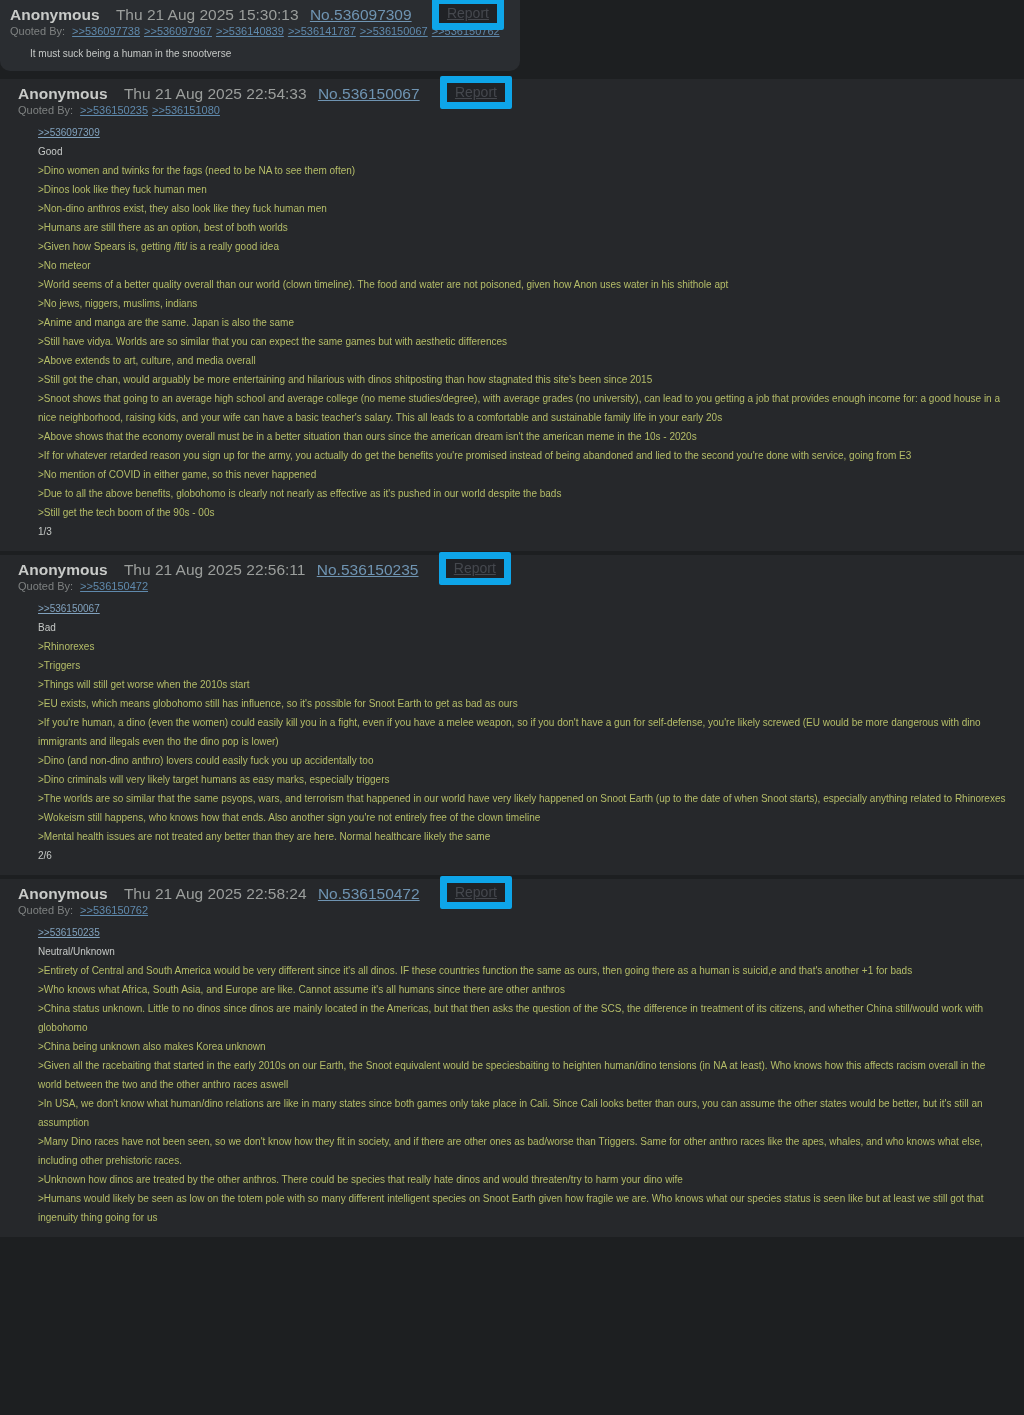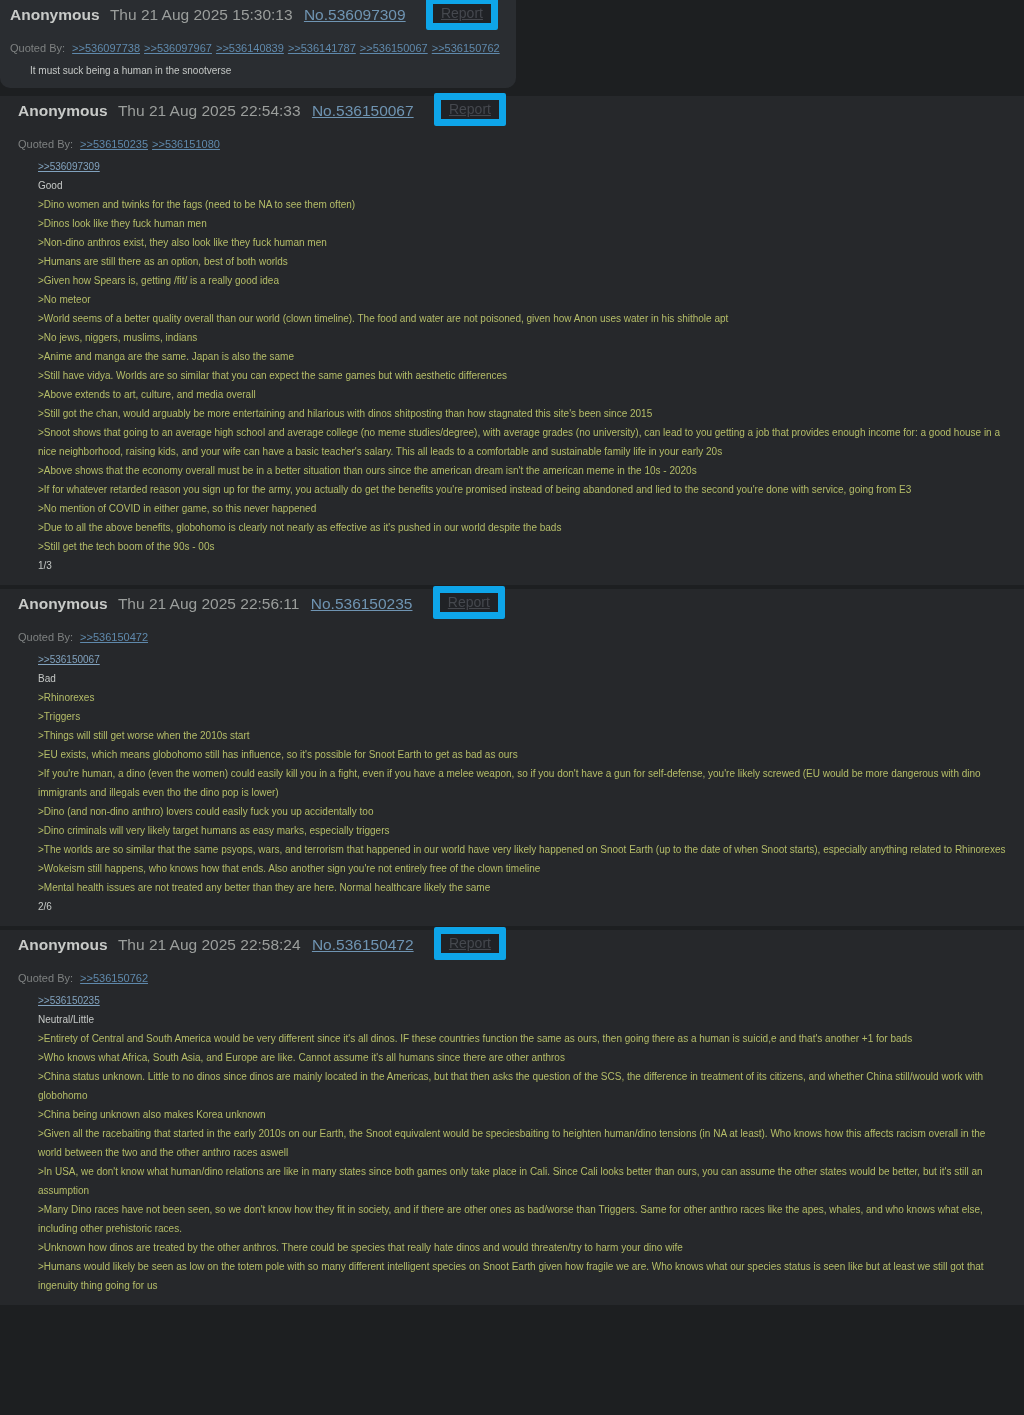--- a/index.html
+++ b/index.html
@@ -17,29 +17,29 @@
   .post.card {
     width:fit-content;
     max-width:560px;
     background:#2a2d31;
     border-radius:0 0 10px 10px;
     padding:6px 16px 8px 10px;
     margin-bottom:8px;
   }
   .post-header { font-size:15.5px; line-height:18px; white-space:nowrap; }
   .name { font-weight:bold; color:#c8cac8;text-align:right; }
-  .datetime { color:#9b9e9c; margin-left:6px; }
+  .datetime { color:#9b9e9c; margin-left:12px; }
   .post-number { color:#6f94b2; text-decoration:underline; margin-left:7px; cursor:pointer; }
   .report-btn {
     font-size:14px; color:#45484e; text-decoration:underline;
     border:7px solid #0ea5e9; background:#202226;
     padding:1px 8px 2px; margin-left:16px; border-radius:2px;
     position:relative; top:-2px; cursor:pointer;
   }
-  .quoted-row { font-size:11px; line-height:13px; margin-top:18px; color:#7e8181; }
+  .quoted-row { font-size:11px; line-height:13px; margin-top:1px; color:#7e8181; }
   .qb-link { color:#5f89ac; text-decoration:underline; margin-left:4px; cursor:pointer; }
   .post-body { margin:6px 0 0 20px; font-size:10px; line-height:19px; color:#c5c8c6; }
   .greentext { color:#b5bd68; }
   .plain { color:#c5c8c6; }
   .quotelink { color:#81a2be; text-decoration:underline; cursor:pointer; }
   a { text-decoration:underline; }
 </style>
 </head>
 <body>
 
@@ -130,21 +130,21 @@
       <span class="datetime">Thu 21 Aug 2025 22:58:24</span>
       <a class="post-number">No.536150472</a>
       <span class="report-btn">Report</span>
     </div>
     <div class="quoted-row">
       <span>Quoted By:</span>
       <span><a class="qb-link">&gt;&gt;536150762</a></span>
     </div>
     <div class="post-body">
         <div><a class="quotelink">&gt;&gt;536150235</a></div>
-        <div class="plain">Neutral/Little</div>
+        <div class="plain">Neutral/Unknown</div>
         <div class="greentext">&gt;Entirety of Central and South America would be very different since it's all dinos. IF these countries function the same as ours, then going there as a human is suicid,e and that's another +1 for bads</div>
         <div class="greentext">&gt;Who knows what Africa, South Asia, and Europe are like. Cannot assume it's all humans since there are other anthros</div>
         <div class="greentext">&gt;China status unknown. Little to no dinos since dinos are mainly located in the Americas, but that then asks the question of the SCS, the difference in treatment of its citizens, and whether China still/would work with globohomo</div>
         <div class="greentext">&gt;China being unknown also makes Korea unknown</div>
         <div class="greentext">&gt;Given all the racebaiting that started in the early 2010s on our Earth, the Snoot equivalent would be speciesbaiting to heighten human/dino tensions (in NA at least). Who knows how this affects racism overall in the world between the two and the other anthro races aswell</div>
         <div class="greentext">&gt;In USA, we don't know what human/dino relations are like in many states since both games only take place in Cali. Since Cali looks better than ours, you can assume the other states would be better, but it's still an assumption</div>
         <div class="greentext">&gt;Many Dino races have not been seen, so we don't know how they fit in society, and if there are other ones as bad/worse than Triggers. Same for other anthro races like the apes, whales, and who knows what else, including other prehistoric races.</div>
         <div class="greentext">&gt;Unknown how dinos are treated by the other anthros. There could be species that really hate dinos and would threaten/try to harm your dino wife</div>
         <div class="greentext">&gt;Humans would likely be seen as low on the totem pole with so many different intelligent species on Snoot Earth given how fragile we are. Who knows what our species status is seen like but at least we still got that ingenuity thing going for us</div>
       </div>

